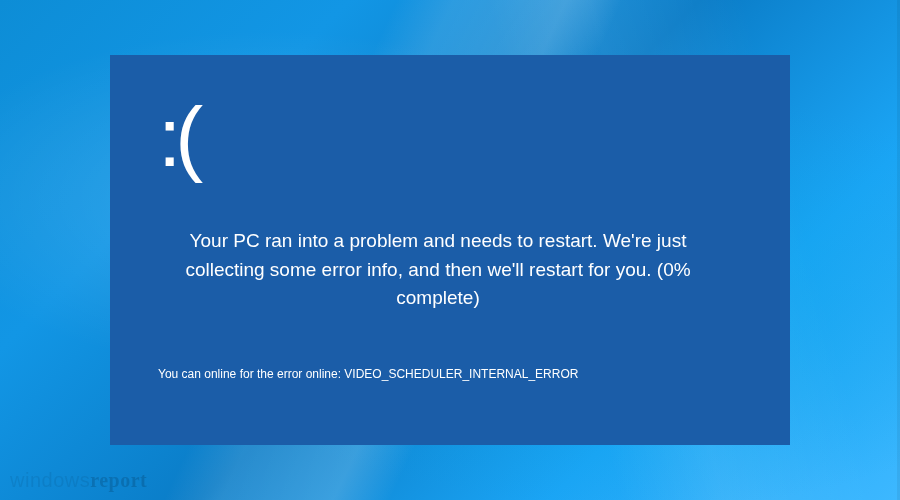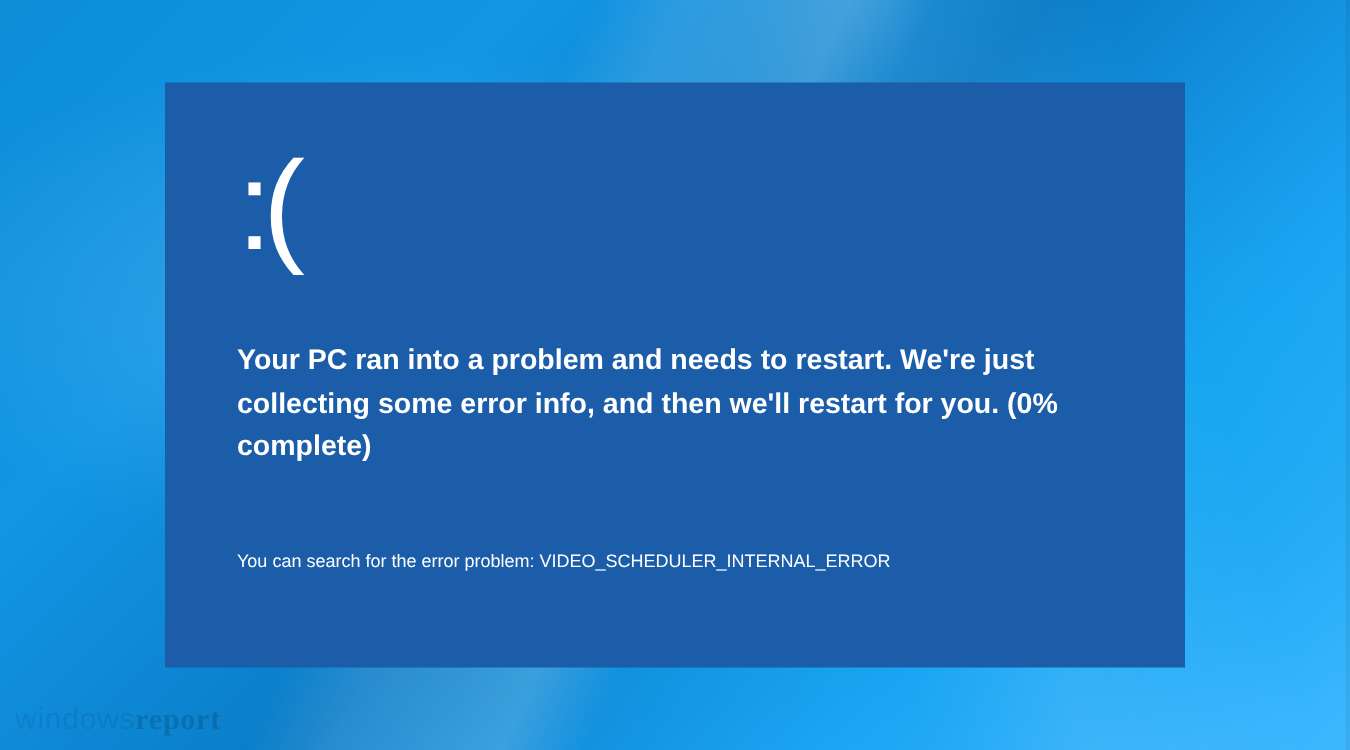--- a/index.html
+++ b/index.html
@@ -46,24 +46,25 @@
     .sad-face {
       font-size: 84px;
       font-weight: 300;
       line-height: 1;
       letter-spacing: -6px;
       margin-bottom: 48px;
       font-family: "Segoe UI Light", "Segoe UI", sans-serif;
     }
     .message {
       font-size: 19px;
-      font-weight: 700;
+      font-weight: 400;
       line-height: 1.5;
       margin-bottom: 54px;
       max-width: 560px;
+      text-align: center;
     }
     .search-hint {
       font-size: 12px;
       font-weight: 400;
     }
     .watermark {
       position: absolute;
       bottom: 8px;
       left: 10px;
       color: rgba(0, 20, 40, 0.25);
@@ -90,20 +91,20 @@
     }
   </style>
 </head>
 <body>
 
 <div class="desktop">
   <div class="bsod-window">
     <div class="sad-face">:(</div>
     <div class="message">Your PC ran into a problem and needs to restart. We're just collecting some error info, and then we'll restart for  you. (0% complete)</div>
     <div class="search-hint">
-      <span>You can search for the error problem: </span><span>VIDEO_SCHEDULER_INTERNAL_ERROR</span>
+      <span>You can online for the error online: </span><span>VIDEO_SCHEDULER_INTERNAL_ERROR</span>
     </div>
   </div>
   <div class="watermark">
     <span class="light">windows</span><span class="bold">report</span>
   </div>
   <div class="right-shadow"></div>
 </div>
 
 </body></html>

